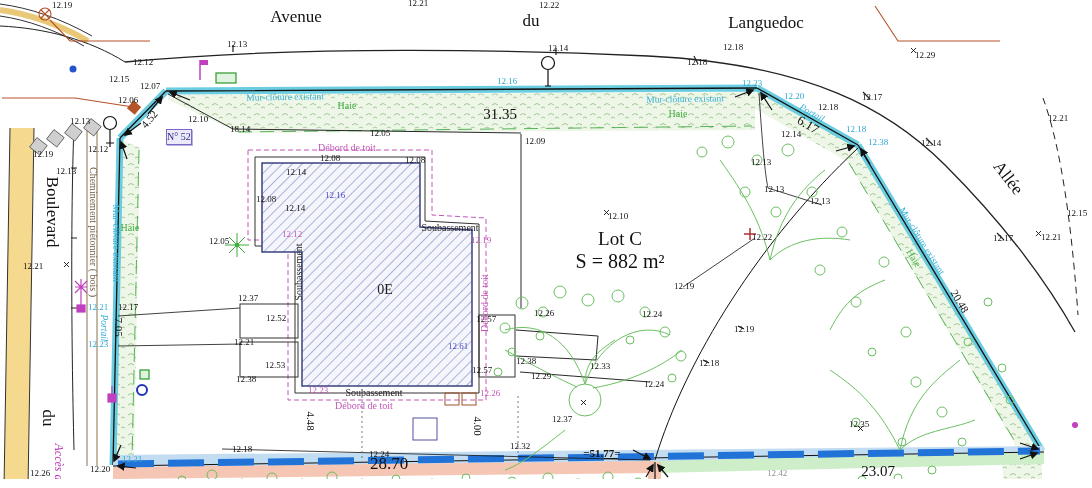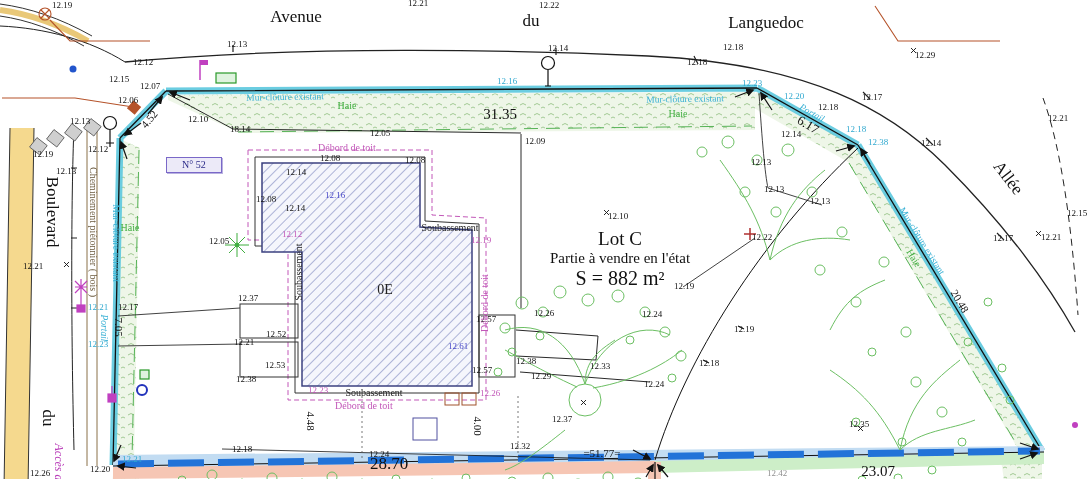--- a/index.html
+++ b/index.html
@@ -21,21 +21,21 @@
   .feat-green{font-size:10px;color:#3fae3f;}
   .feat-magenta{font-size:10px;color:#c257b8;}
   .feat-black{font-size:10px;color:#222;}
   .feat-portail{font-size:9.5px;font-style:italic;color:#38b0d4;}
   .feat-path{font-size:10px;color:#6b5a3e;}
   .street{font-size:17px;color:#111;}
   .acces{font-size:12px;font-style:italic;color:#b93db9;}
   .note{position:absolute;color:#b5532a;font-size:12.5px;line-height:14px;}
   .floor-label{position:absolute;transform:translate(-50%,-50%);font-size:14px;color:#222;}
   .house-box{position:absolute;border:1px solid #7a68c8;background:#eceaf8;color:#2a2a88;
-             font-size:10px;padding:0 15px;line-height:14px;box-shadow:1px 1px 0 #b9b2e0;margin-top:28px;}
+             font-size:10px;padding:0 0;line-height:14px;box-shadow:1px 1px 0 #b9b2e0;}
   .lot-block{position:absolute;text-align:center;color:#111;}
   .lot-name{font-size:19px;}
   .lot-desc{font-size:15px;}
   .lot-area{font-size:20px;}
 </style>
 </head>
 <body>
 
 <div id="plan">
   <svg id="geom" width="1092" height="488" viewBox="0 0 1092 488">
@@ -290,21 +290,21 @@
       <span class="lb spot-blue" style="left: 335px; top: 195px;">12.16</span>
       <span class="lb spot" style="left: 295px; top: 208px;">12.14</span>
       <span class="lb spot-magenta" style="left: 292px; top: 234px;">12.12</span>
       <span class="lb spot-magenta" style="left: 481px; top: 240px;">12.19</span>
       <span class="lb spot" style="left: 618px; top: 216px;">12.10</span>
       <span class="lb spot" style="left: 762px; top: 237px;">12.22</span>
       <span class="lb spot" style="left: 684px; top: 286px;">12.19</span>
       <span class="lb spot" style="left: 544px; top: 313px;">12.26</span>
       <span class="lb spot" style="left: 652px; top: 314px;">12.24</span>
       <span class="lb spot" style="left: 248px; top: 298px;">12.37</span>
-      <span class="lb spot" style="left: 276px; top: 334px; font-family: Liberation Serif, serif;">12.52</span>
+      <span class="lb spot" style="left: 276px; top: 318px; font-family: Liberation Serif, serif;">12.52</span>
       <span class="lb spot" style="left: 244px; top: 342px;">12.21</span>
       <span class="lb spot" style="left: 275px; top: 365px;">12.53</span>
       <span class="lb spot" style="left: 246px; top: 379px;">12.38</span>
       <span class="lb spot" style="left: 486px; top: 319px;">12.57</span>
       <span class="lb spot-blue" style="left: 458px; top: 346px;">12.61</span>
       <span class="lb spot" style="left: 482px; top: 370px;">12.57</span>
       <span class="lb spot-magenta" style="left: 318px; top: 390px;">12.23</span>
       <span class="lb spot-magenta" style="left: 490px; top: 393px;">12.26</span>
       <span class="lb spot" style="left: 526px; top: 361px;">12.38</span>
       <span class="lb spot" style="left: 600px; top: 366px;">12.33</span>
@@ -320,21 +320,21 @@
       <span class="lb spot" style="left: 520px; top: 446px;">12.32</span>
       <span class="lb spot" style="left: 40px; top: 473px;">12.26</span>
       <span class="lb spot" style="left: 100px; top: 469px;">12.20</span>
       <span class="lb spot-cyan" style="left: 132px; top: 459px;">12.21</span>
       <span class="lb spot-gray" style="left: 777px; top: 473px;">12.42</span>
       <span class="lb spot" style="left: 330px; top: 158px;">12.08</span>
       <span class="lb spot" style="left: 415px; top: 160px;">12.08</span>
       <span class="lb dim-lg" style="left: 464px; top: 114px; margin-left: 36px;">31.35</span>
       <span class="lb dim-xl" style="left: 389px; top: 464px;">28.70</span>
       <span class="lb dim-lg" style="left: 878px; top: 471px;">23.07</span>
-      <span class="lb dim" style="left: 602px; top: 453px;">=51.77=</span>
+      <span class="lb dim" style="left: 602px; top: 453px; font-weight: bold;">=51.77=</span>
       <span class="lb dim-md" style="left: 808px; top: 125px; transform: translate(-50%, -50%) rotate(31deg);">6.17</span>
       <span class="lb dim" style="left: 149px; top: 119px; transform: translate(-50%, -50%) rotate(-50deg);">4.52</span>
       <span class="lb dim" style="left: 119px; top: 327px; transform: translate(-50%, -50%) rotate(90deg);">7.05</span>
       <span class="lb dim" style="left: 960px; top: 301px; transform: translate(-50%, -50%) rotate(59deg);">20.48</span>
       <span class="lb dim" style="left: 311px; top: 421px; transform: translate(-50%, -50%) rotate(90deg);">4.48</span>
       <span class="lb dim" style="left: 478px; top: 426px; transform: translate(-50%, -50%) rotate(90deg);">4.00</span>
       <span class="lb feat-cyan" style="left: 285px; top: 97px; transform: translate(-50%, -50%) rotate(-1deg);">Mur-clôture existant</span>
       <span class="lb feat-green" style="left: 347px; top: 105px;">Haie</span>
       <span class="lb feat-cyan" style="left: 685px; top: 99px; transform: translate(-50%, -50%) rotate(-1deg);">Mur-clôture existant</span>
       <span class="lb feat-green" style="left: 678px; top: 113px;">Haie</span>
@@ -357,19 +357,18 @@
   <div class="lb street" style="left:296px;top:17px">Avenue</div>
   <div class="lb street" style="left:531px;top:21px">du</div>
   <div class="lb street" style="left:766px;top:23px">Languedoc</div>
   <div class="lb street" style="left:52px;top:212px;transform:translate(-50%,-50%) rotate(90deg)">Boulevard</div>
   <div class="lb street" style="left:48px;top:418px;transform:translate(-50%,-50%) rotate(90deg)">du</div>
   <div class="lb street" style="left:1008px;top:178px;transform:translate(-50%,-50%) rotate(52deg)">Allée</div>
   <div class="lb acces" style="left:58px;top:462px;transform:translate(-50%,-50%) rotate(90deg)">Accès a</div>
 
   <div class="lot-block" style="left:520px;top:228px;width:200px">
     <div class="lot-name">Lot C</div>
-    <div class="lot-desc">Partie à vendre en l'état</div>
     <div class="lot-area">S = 882 m²</div>
   </div>
   <div class="floor-label" style="left:385px;top:290px">0E</div>
   <div class="house-box" style="left:166px;top:129px">N° 52</div>
 
 </div>
 
 </body></html>

